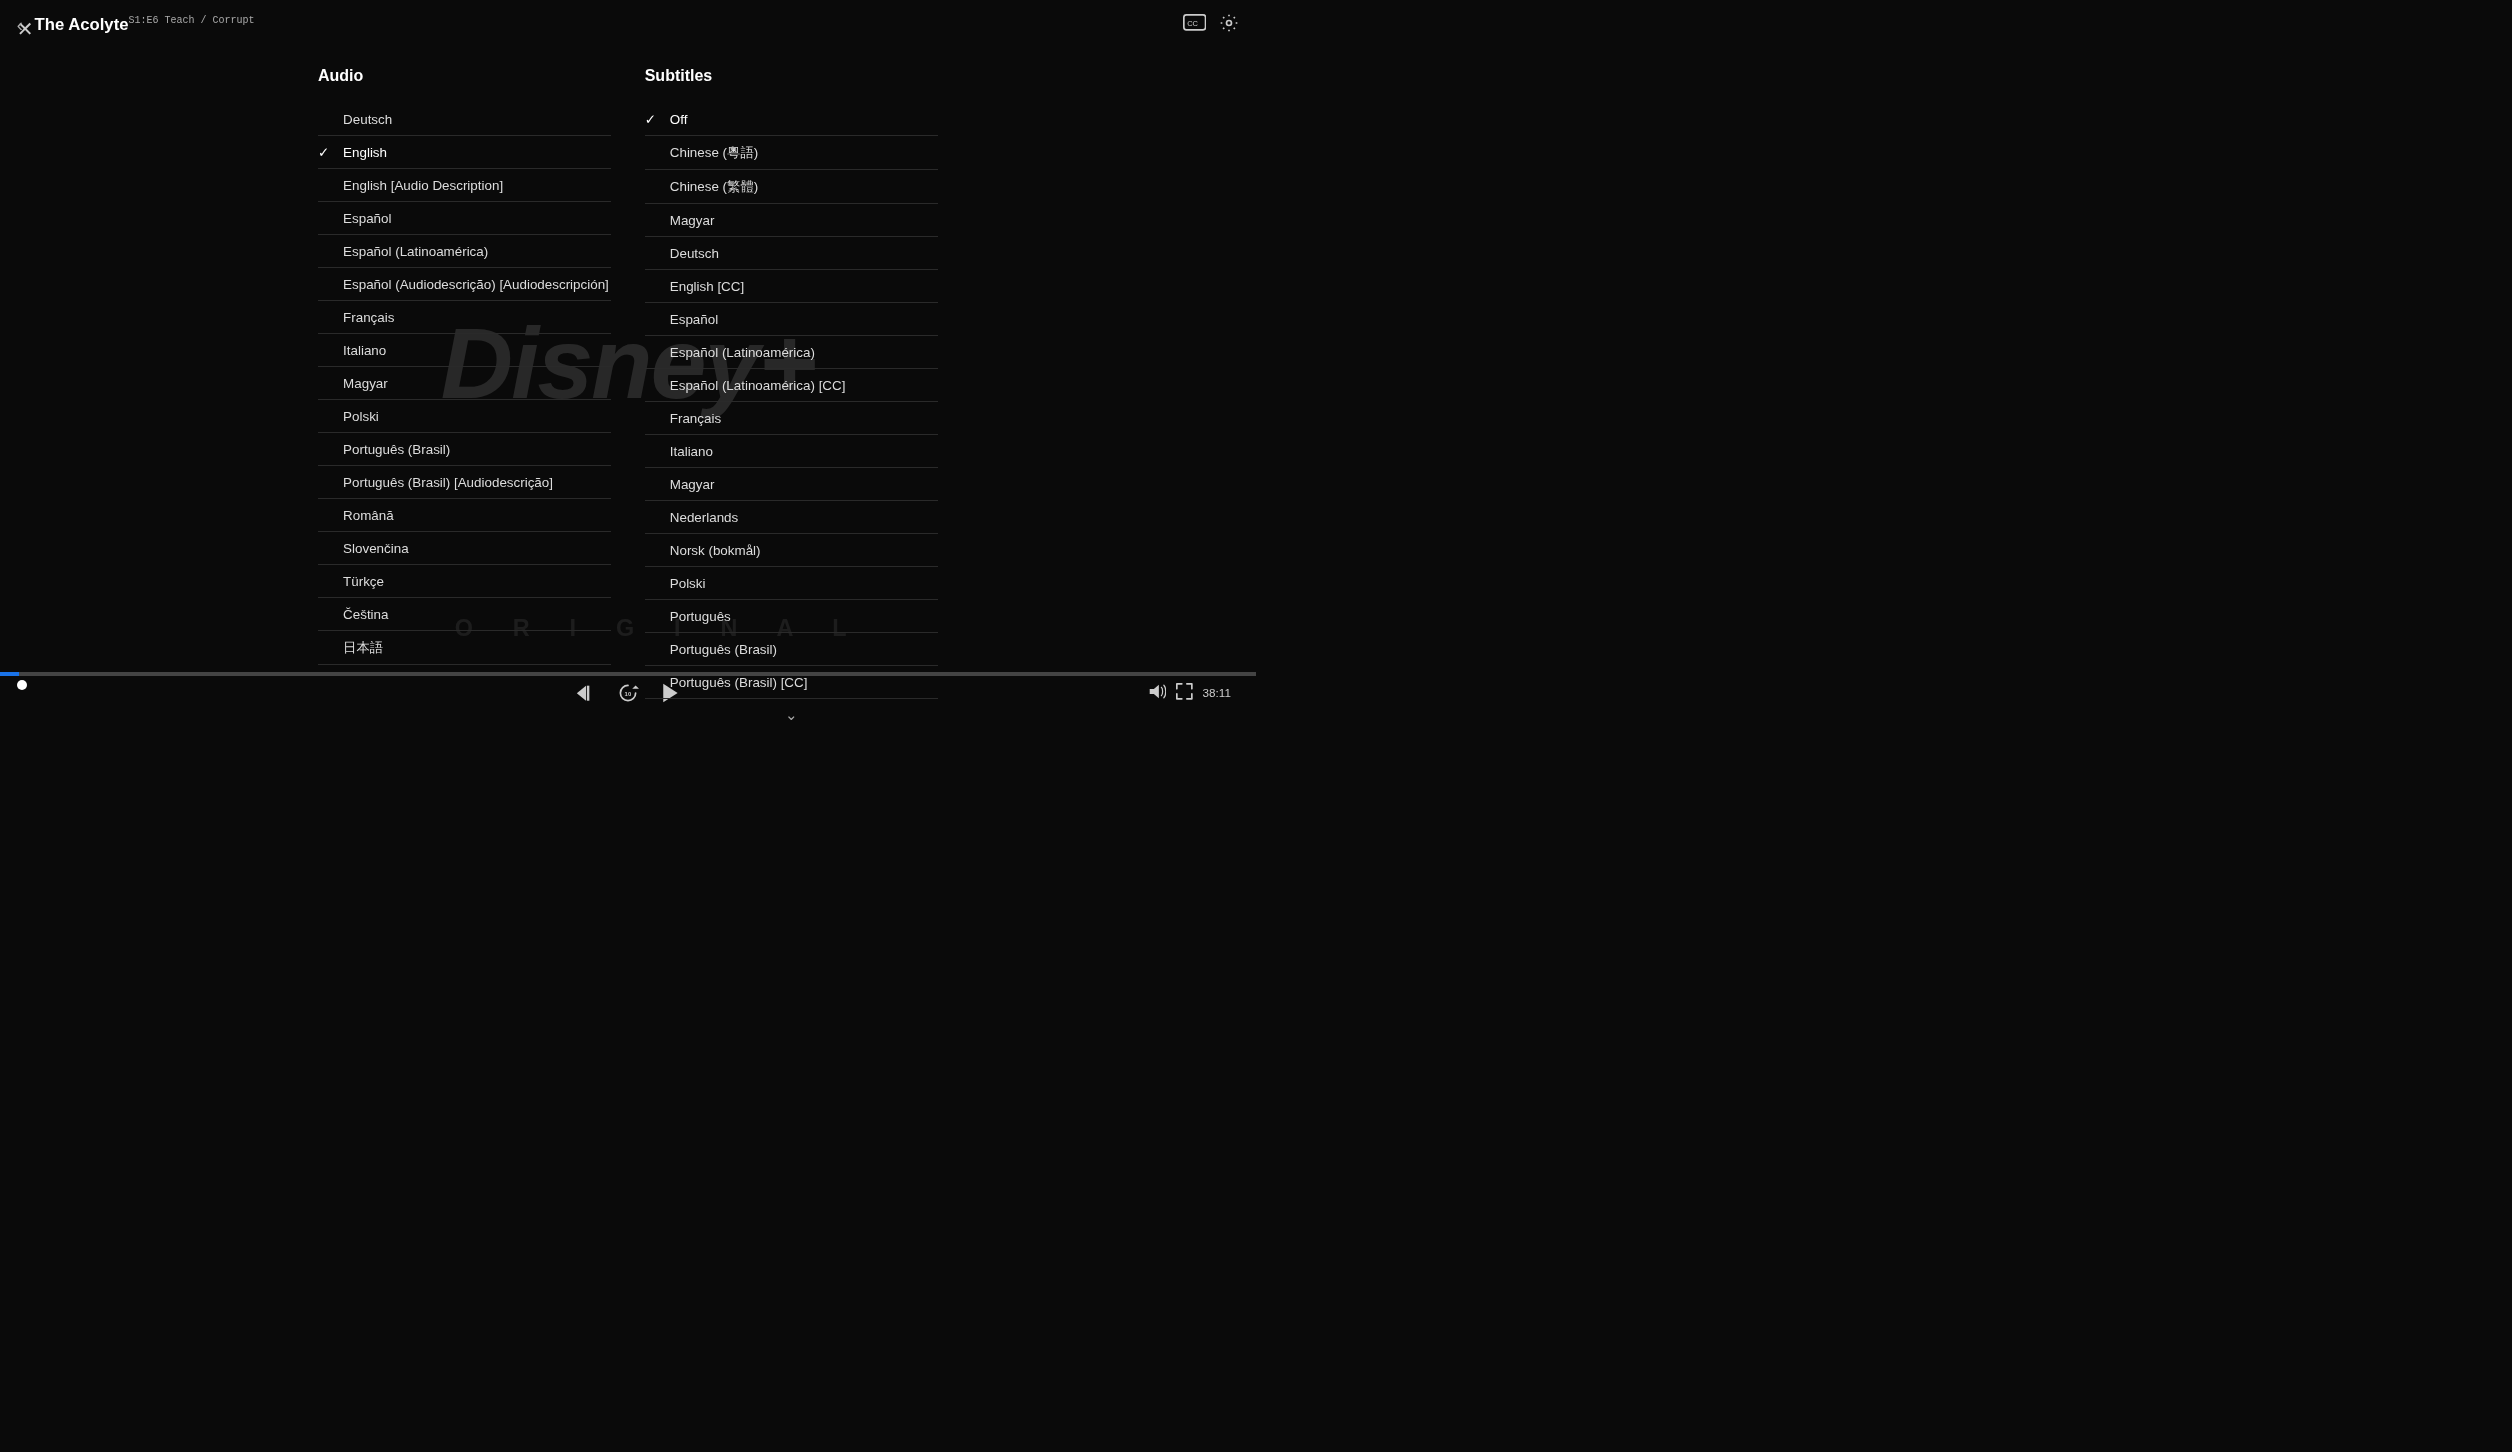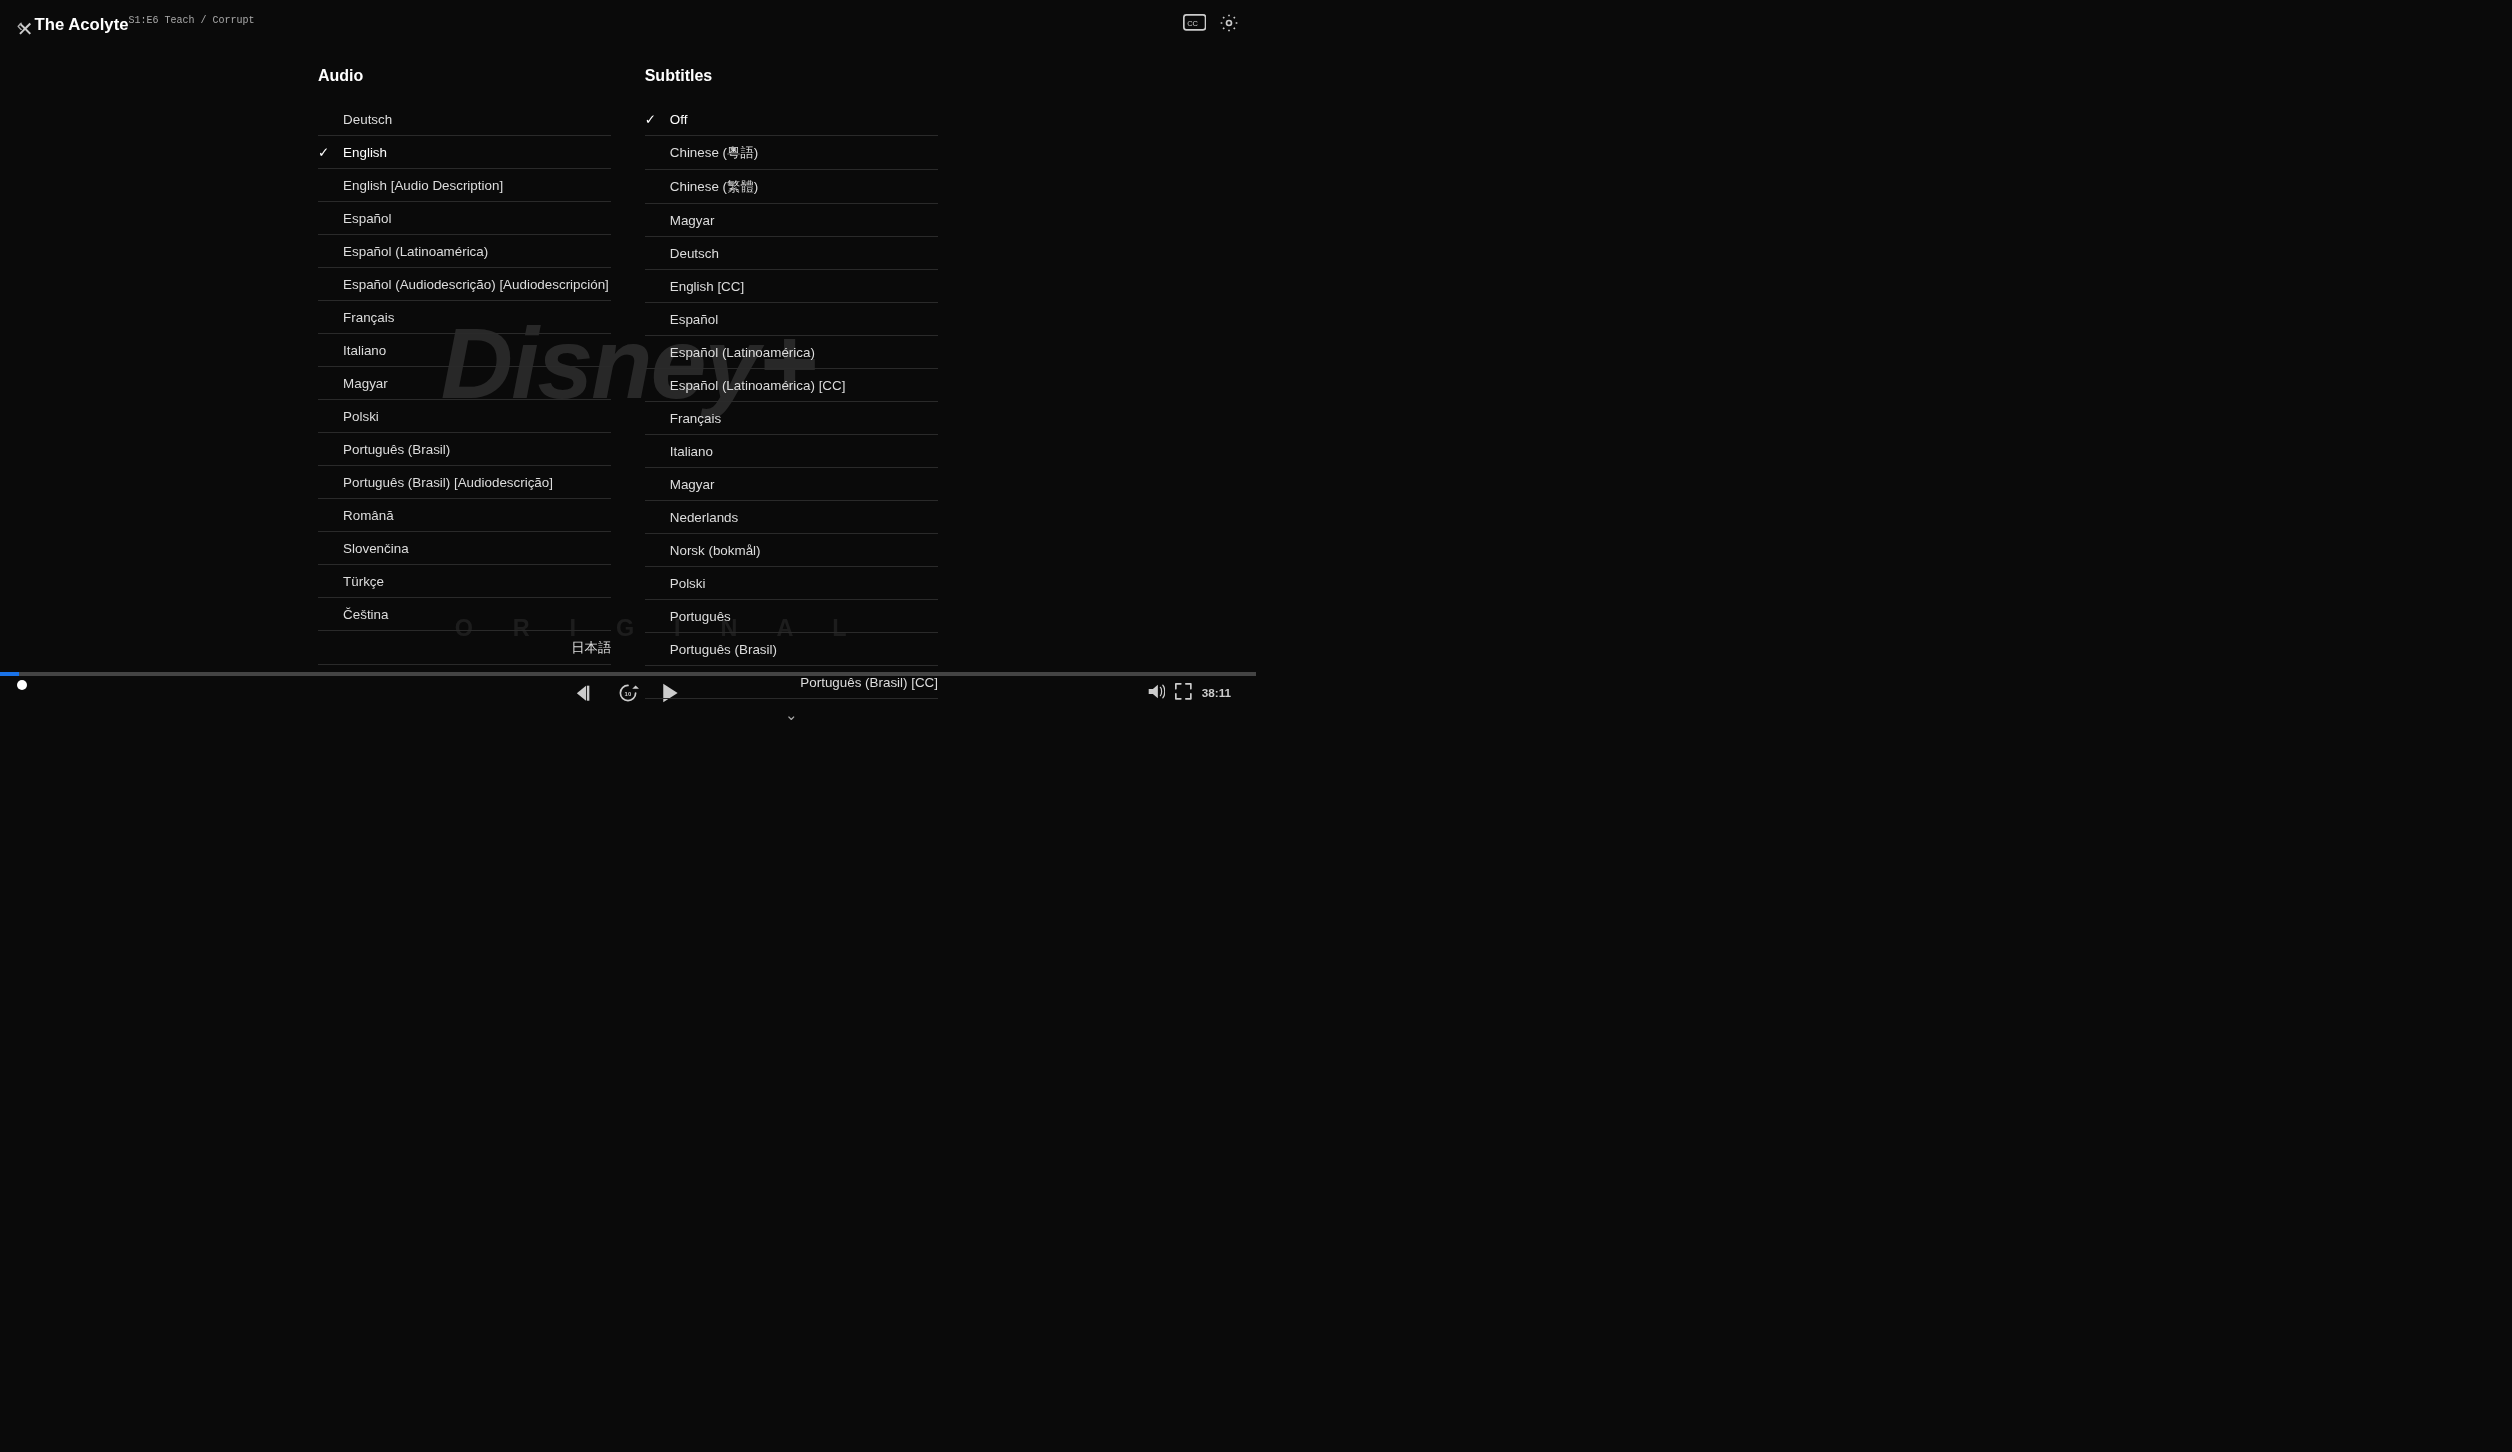--- a/index.html
+++ b/index.html
@@ -138,21 +138,20 @@
       border-bottom: 0.8px solid #2a2a2a;
       cursor: pointer;
       font-size: 13.4px;
       color: #dddddd;
       min-height: 33px;
       gap: 8.4px;
     }
 
     .panel-item:last-child {
       border-bottom: 0.8px solid #2a2a2a;
-      text-align: right;
     }
 
     .panel-item.selected {
       color: #ffffff;
       font-weight: 500;
     }
 
     .panel-item .check-mark {
       width: 16.7px;
       font-size: 13.4px;
@@ -464,17 +463,17 @@
       <polygon points="2,6 2,12 7,12 13,17 13,1 7,6" fill="#cccccc"></polygon>
       <path d="M16 4c2 1.5 2 8.5 0 10" stroke="#cccccc" stroke-width="1.5" fill="none" stroke-linecap="round"></path>
       <path d="M19 1.5c3 3 3 12 0 15" stroke="#cccccc" stroke-width="1.5" fill="none" stroke-linecap="round"></path>
     </svg>
   </span>
   <span style="color:#cccccc;font-size:15px;">
     <svg width="16.7" height="16.7" viewBox="0 0 20 20" fill="none">
       <path d="M1 1h6M1 1v6M19 1h-6M19 1v6M1 19h6M1 19v-6M19 19h-6M19 19v-6" stroke="#cccccc" stroke-width="2" stroke-linecap="round"></path>
     </svg>
   </span>
-  <span style="color:#cccccc;font-size:11.7px;font-weight:bold;">38:11</span>
+  <span style="color:#cccccc;font-size:11.7px;">38:11</span>
 </div>
 
 <div style="position:absolute;bottom:36px;left:16.7px;width:10px;height:10px;background:#ffffff;border-radius:50%;z-index:11;"></div>
 
 
 </body></html>

